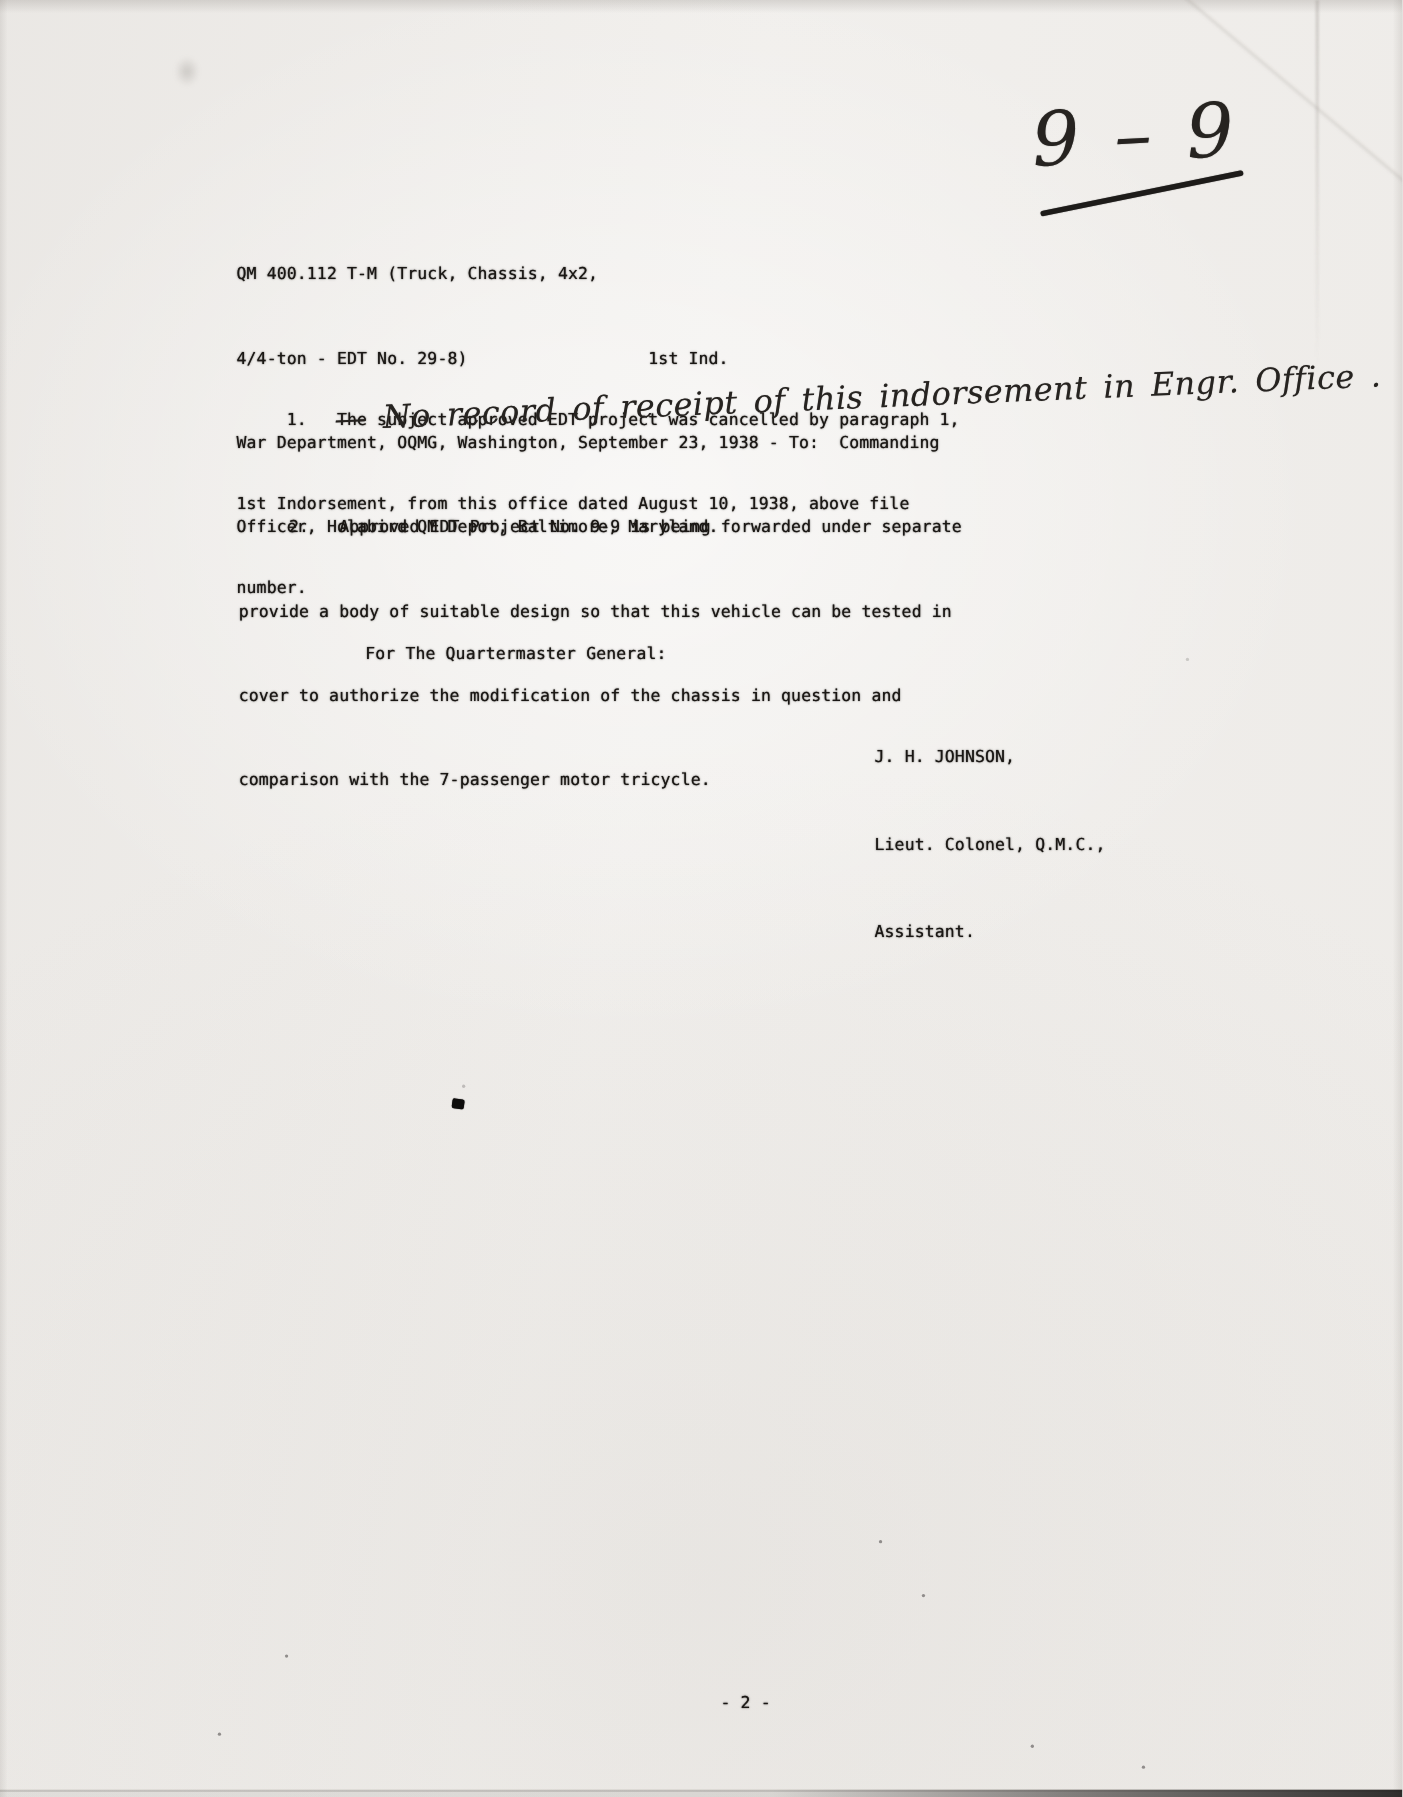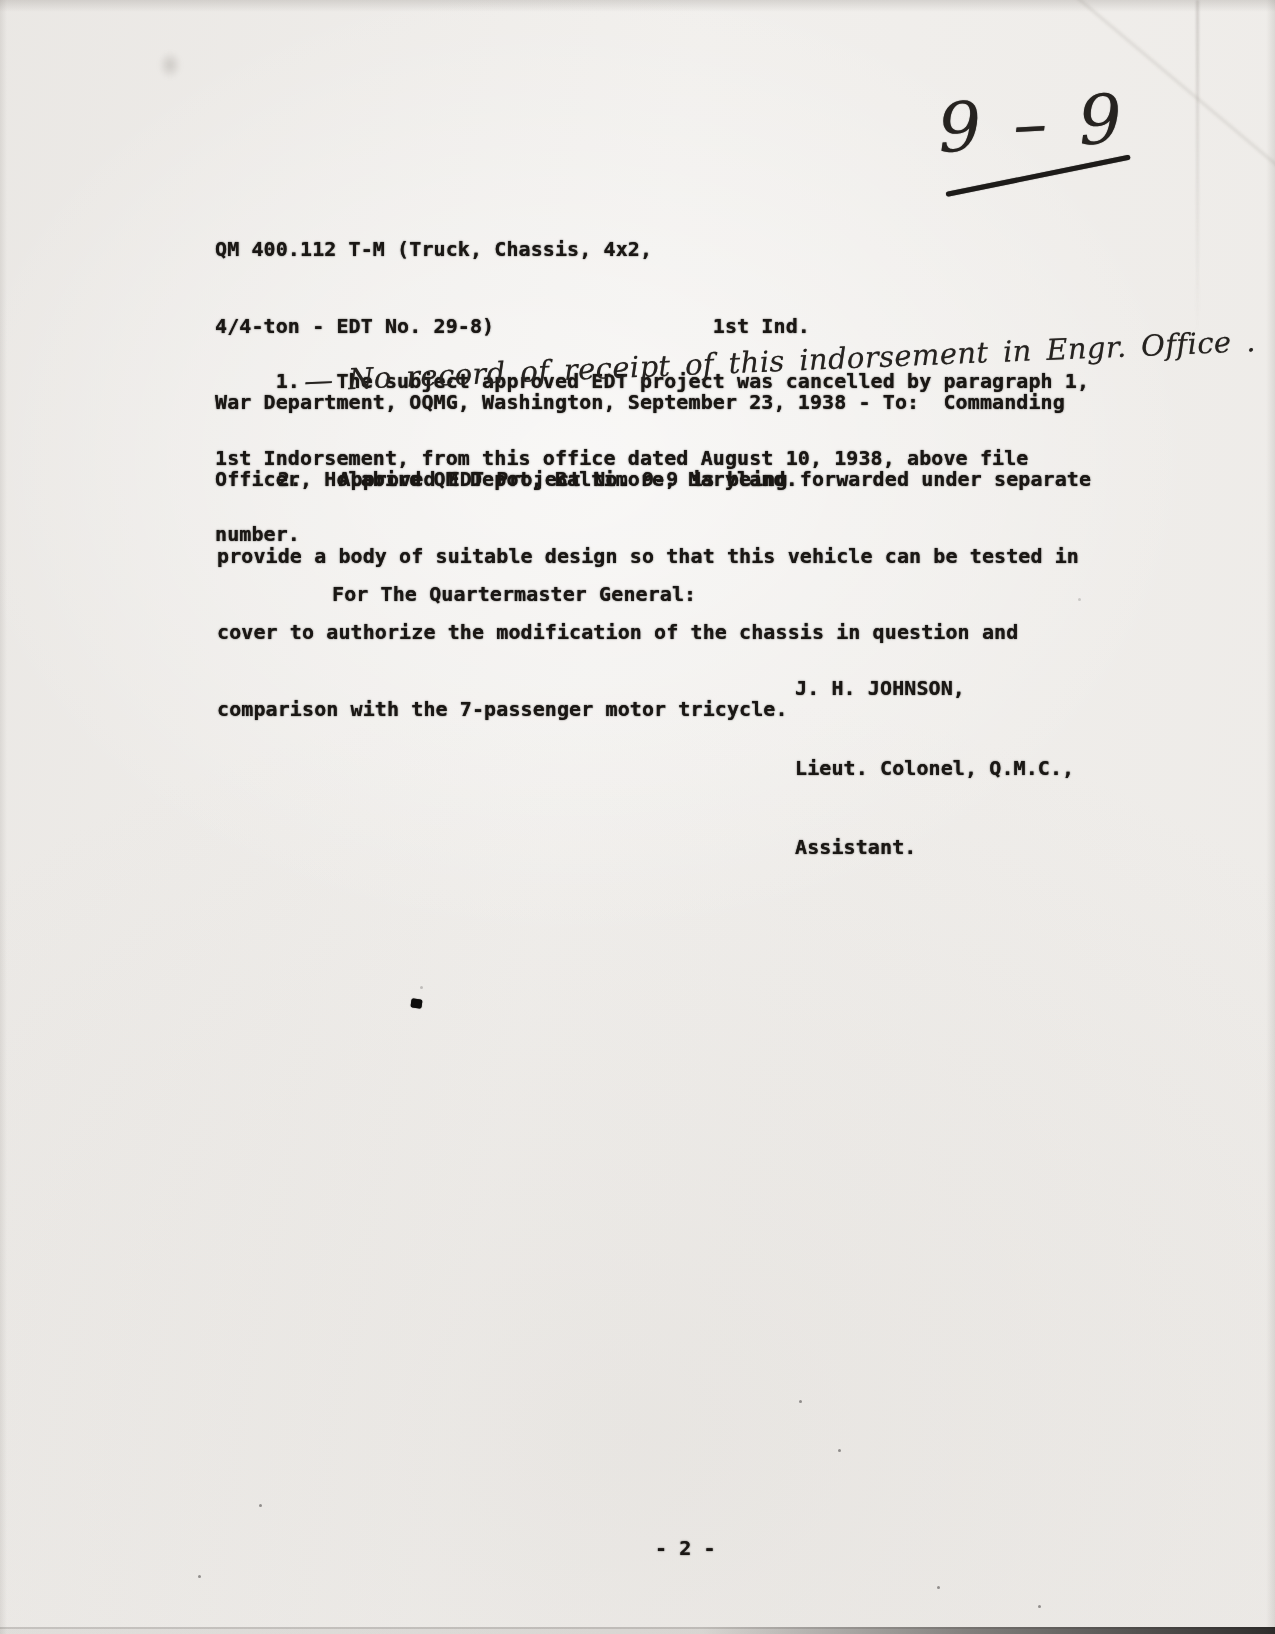--- a/index.html
+++ b/index.html
@@ -17,23 +17,23 @@
       radial-gradient(ellipse 900px 700px at 45% 28%, rgba(255,255,255,0.55), rgba(255,255,255,0) 70%),
       radial-gradient(ellipse 1300px 1000px at 50% 88%, rgba(213,209,204,0.30), rgba(213,209,204,0) 75%),
       linear-gradient(100deg, rgba(219,215,211,0.28), rgba(245,243,241,0.18) 45%, rgba(228,224,220,0.22));
     font-family: "DejaVu Sans Mono", monospace;
   }
 
   
   .typed {
     position: absolute;
     font-family: "DejaVu Sans Mono", monospace;
-    font-size: 20px;
+    font-size: 15px;
     line-height: 25.5px;
-    font-weight: bold;
+    font-weight: normal;
     color: var(--ink, #1a1714);
     white-space: pre;
     letter-spacing: 0.1px;
     text-shadow: 0 0 1px rgba(26,23,20,0.9), 0 0 2.5px rgba(26,23,20,0.30);
   }
   .typed .tline { white-space: pre; }
 
   .block-header   { left: 215px; top: 186px; }
   .block-para1    { left: 215px; top: 318px; }
   .block-para2    { left: 217px; top: 416px; }

